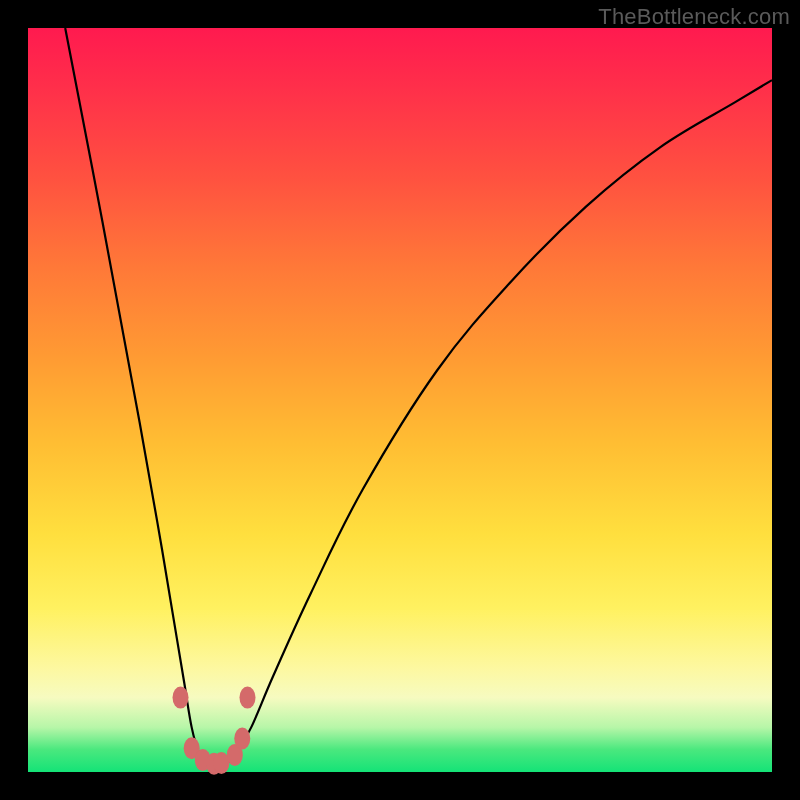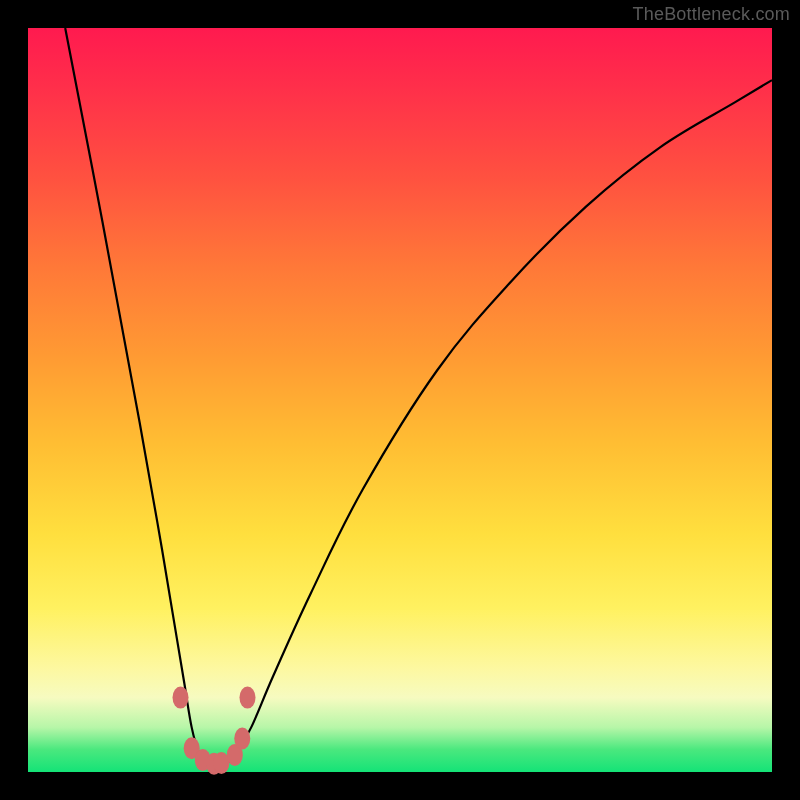--- a/index.html
+++ b/index.html
@@ -35,21 +35,21 @@
       #b7f6a8 94%,
       #4ae87e 97%,
       #14e377 100%
     );
   }
   .watermark {
     position: absolute;
     top: 4px;
     right: 10px;
     color: #5a5a5a;
-    font-size: 18px;
+    font-size: 22px;
     font-weight: 500;
     letter-spacing: 0.2px;
     z-index: 10;
     user-select: none;
   }
   svg.curve {
     position: absolute;
     inset: 0;
     width: 744px;
     height: 744px;

